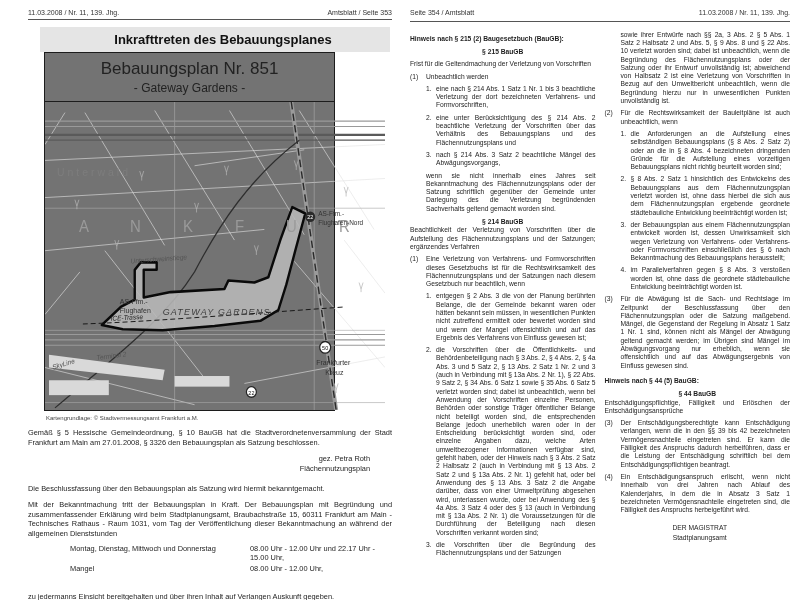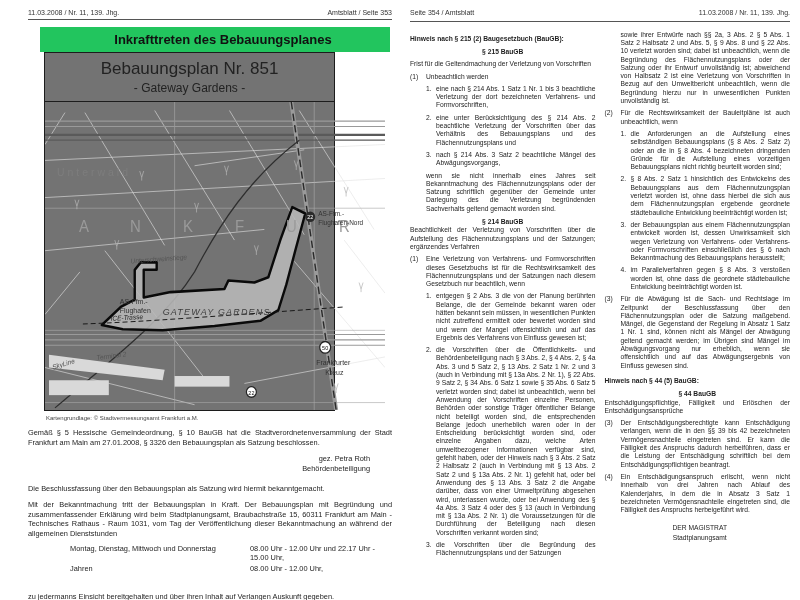--- a/index.html
+++ b/index.html
@@ -6,21 +6,21 @@
   html,body { width: 800px; height: 600px; background: #ffffff; }
   body { font-family: "Liberation Sans", sans-serif; color: #1d1d1d; position: relative; overflow: hidden; }
 
   .page { position: absolute; top: 0; height: 600px; }
   .page-left  { left: 0;   width: 400px; padding: 9px 8px 0 28px; }
   .page-right { left: 404px; width: 396px; padding: 9px 10px 0 6px; }
 
   .hdr { display: flex; justify-content: space-between; align-items: flex-end;
          font-size: 7px; color: #333; border-bottom: 1px solid #555; padding-bottom: 3px; }
 
-  .banner { margin: 7px 2px 0 12px; height: 25px; background: #22c55e;
+  .banner { margin: 7px 2px 0 12px; height: 25px; background: #e5e5e5;
             display: flex; align-items: center; justify-content: center;
             font-size: 13px; font-weight: bold; color: #111; padding-left: 16px; }
 
   .map-box { margin: 0 5px 0 16px; width: 291px; border: 1.5px solid #1c1c1c; background: #737373; }
   .map-head { text-align: center; padding: 6px 0 6px; border-bottom: 1.5px solid #1c1c1c; }
   .map-title { font-size: 17px; color: #222; }
   .map-subtitle { font-size: 12px; color: #222; margin-top: 2px; }
   .map-canvas { display: block; }
 
   .map-caption { font-size: 6px; color: #444; margin: 4px 0 0 18px; }
@@ -160,28 +160,28 @@
       <text x="207" y="275.5" font-size="5.5" fill="#111" text-anchor="middle">22</text>
     </svg>
   </div>
 
   <div class="map-caption">Kartengrundlage: © Stadtvermessungsamt Frankfurt a.M.</div>
 
   <div class="lp-body">
     <p class="p-res">Gemäß § 5 Hessische Gemeindeordnung, § 10 BauGB hat die Stadtverordnetenversammlung der Stadt Frankfurt am Main am 27.01.2008, § 3326 den Bebauungsplan als Satzung beschlossen.</p>
     <div class="sig">
       <div>gez. Petra Roth</div>
-      <div>Behördenbeteiligung</div>
+      <div>Flächennutzungsplan</div>
     </div>
     <p class="p-ann">Die Beschlussfassung über den Bebauungsplan als Satzung wird hiermit bekanntgemacht.</p>
     <p class="p-eff">Mit der Bekanntmachung tritt der Bebauungsplan in Kraft. Der Bebauungsplan mit Begründung und zusammenfassender Erklärung wird beim Stadtplanungsamt, Braubachstraße 15, 60311 Frankfurt am Main - Technisches Rathaus - Raum 1031, vom Tag der Veröffentlichung dieser Bekanntmachung an während der allgemeinen Dienststunden</p>
     <div class="hours">
       <span>Montag, Dienstag, Mittwoch und Donnerstag</span>
       <span>08.00 Uhr - 12.00 Uhr und 22.17 Uhr - 15.00 Uhr,</span>
-      <span>Jahren</span>
+      <span>Mangel</span>
       <span>08.00 Uhr - 12.00 Uhr,</span>
     </div>
     <p class="p-insp">zu jedermanns Einsicht bereitgehalten und über ihren Inhalt auf Verlangen Auskunft gegeben.</p>
   </div>
 </div>
 
 <div class="page page-right rp-body">
 
   <div class="hdr">
     <span>Seite 354 / Amtsblatt</span>

